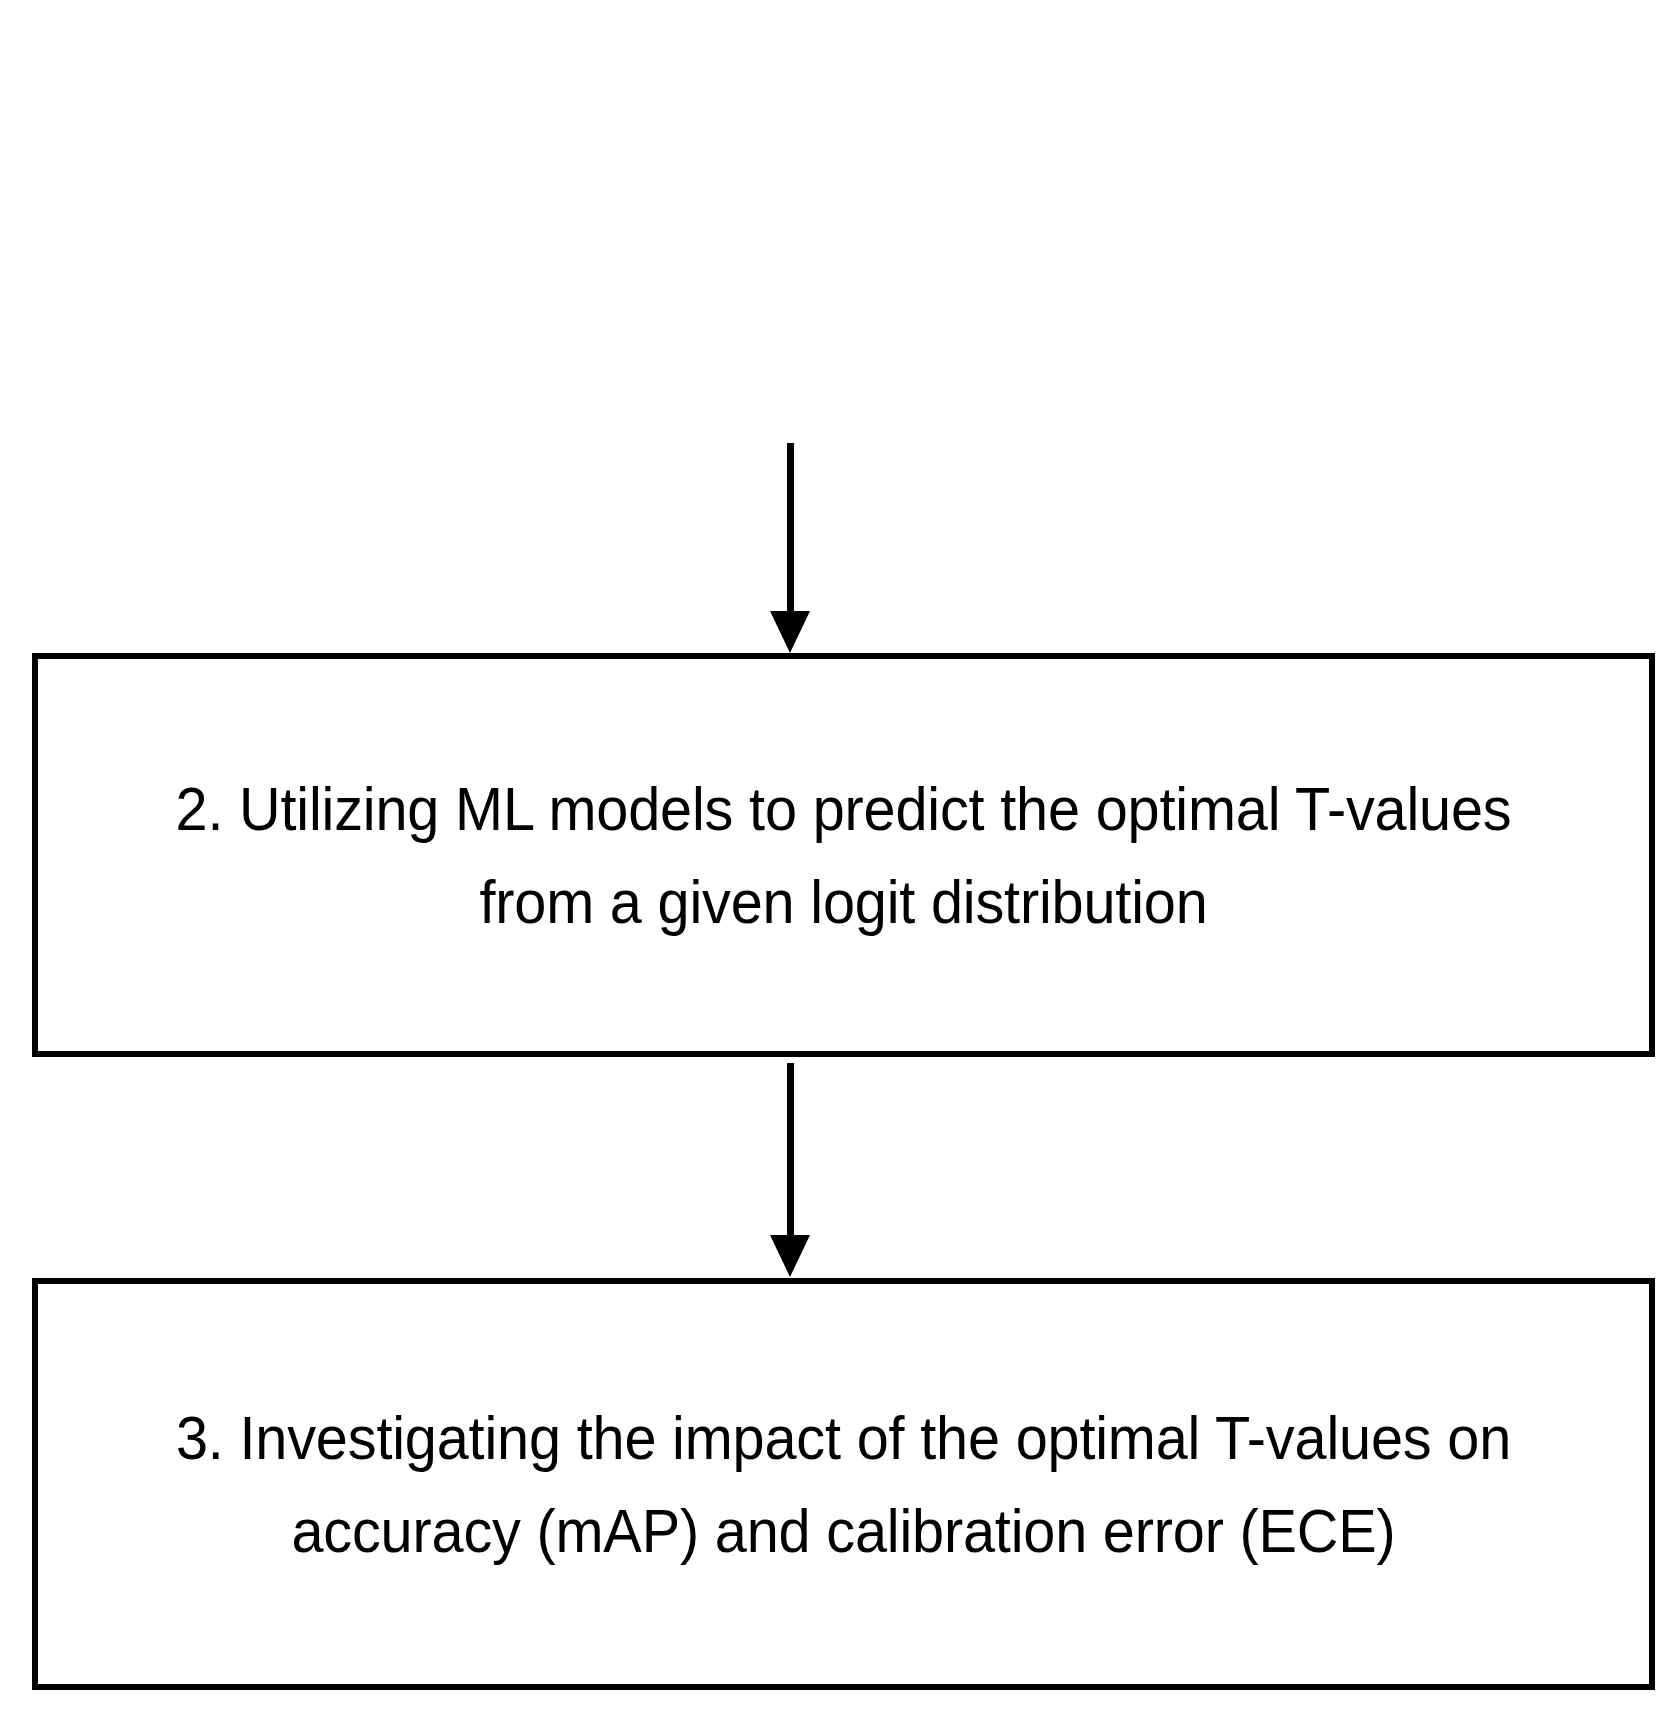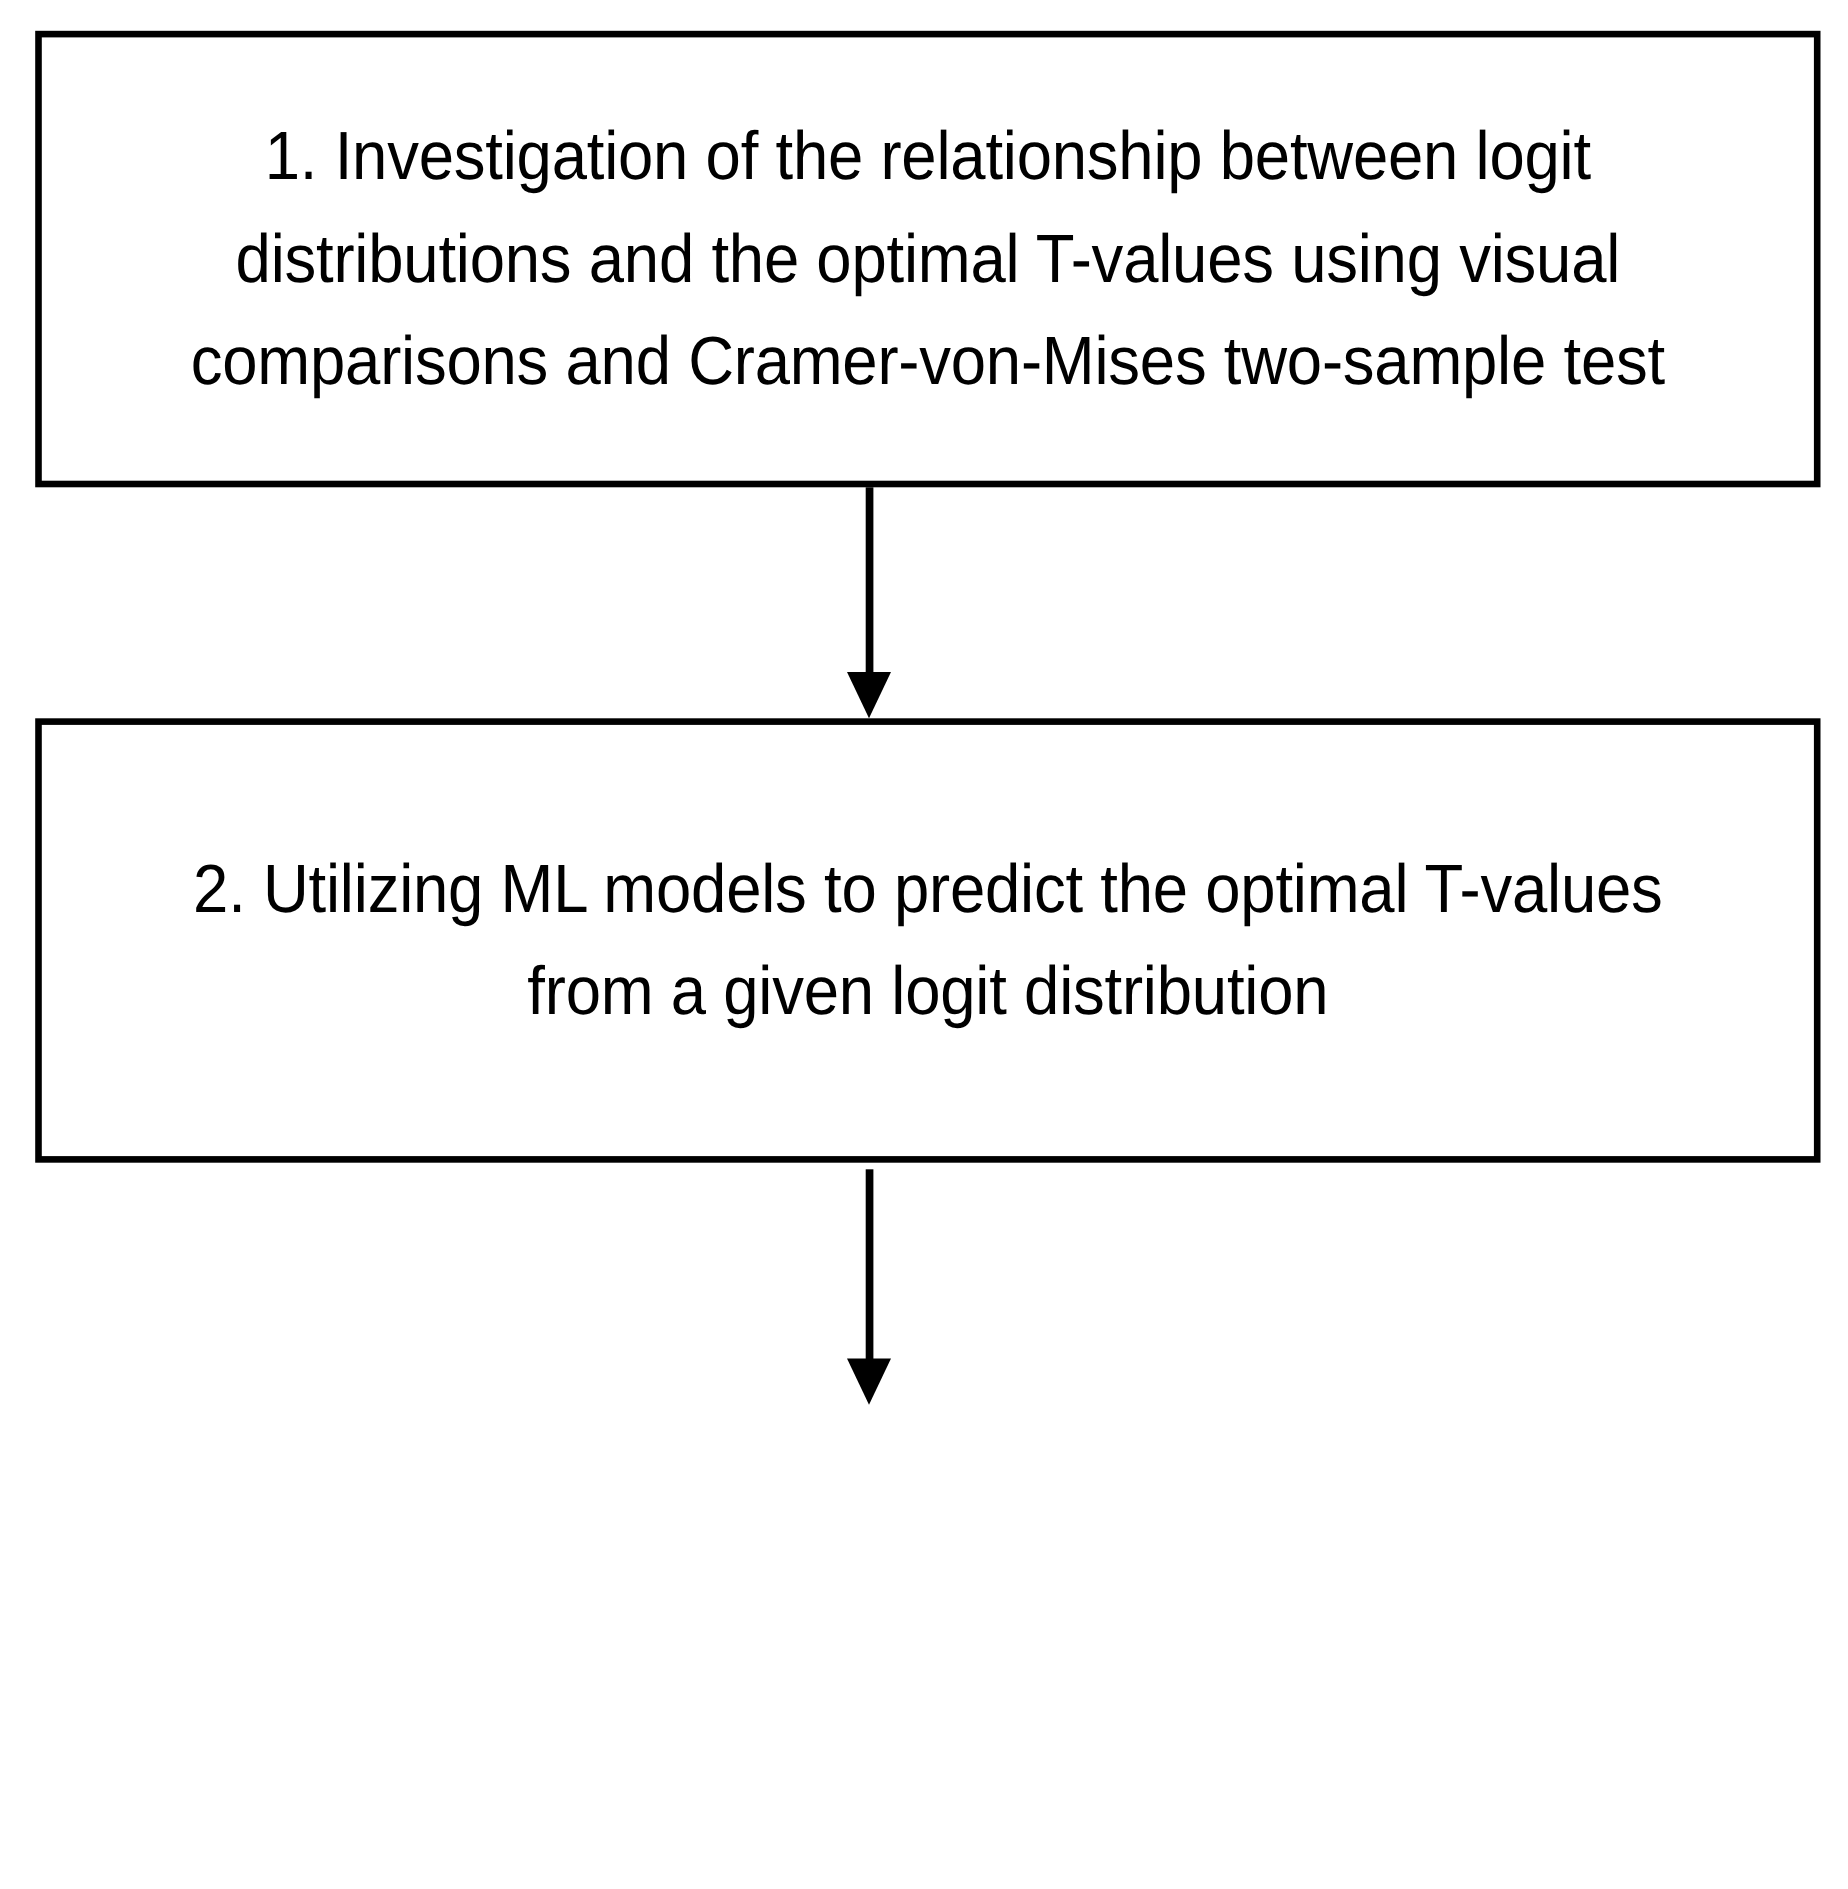--- a/index.html
+++ b/index.html
@@ -82,32 +82,32 @@
 
   #connector-2 { top: 1063px; height: 215px; }
   #connector-2 .shaft { height: 176px; }
   #connector-2 .head  { top: 172px; }
 </style>
 </head>
 <body>
 
 <div id="flowchart">
 
-  <div class="node-box" id="node-1">
-    <span class="node-text">1. Investigation of the relationship between logit distributions and the optimal T-values using visual comparisons and Cramer-von-Mises two-sample test</span>
-  </div>
 
   <div class="connector" id="connector-1">
     <div class="shaft"></div>
     <div class="head"></div>
   </div>
 
   <div class="node-box" id="node-2">
     <span class="node-text">2. Utilizing ML models to predict the optimal T-values from a given logit distribution</span>
   </div>
 
   <div class="connector" id="connector-2">
     <div class="shaft"></div>
     <div class="head"></div>
   </div>
 
+  <div class="node-box" id="node-3">
+    <span class="node-text">3. Investigating the impact of the optimal T-values on accuracy (mAP) and calibration error (ECE)</span>
+  </div>
 
 </div>
 
 </body></html>

